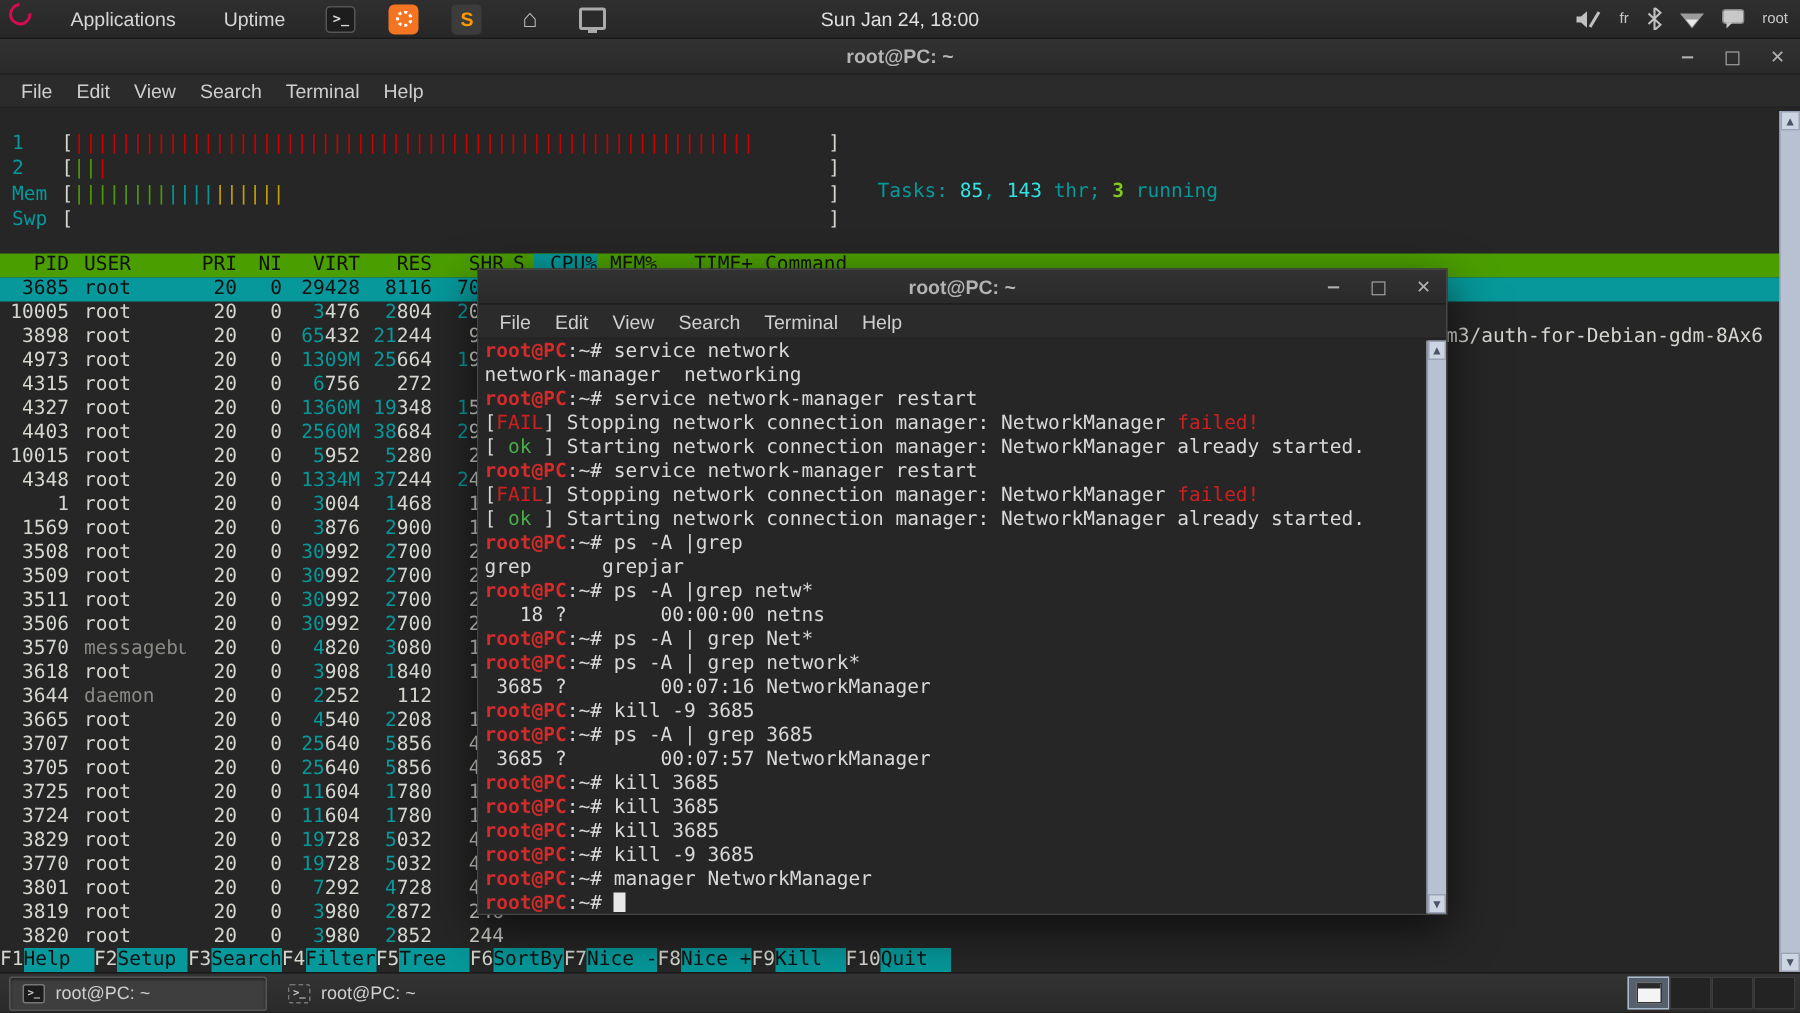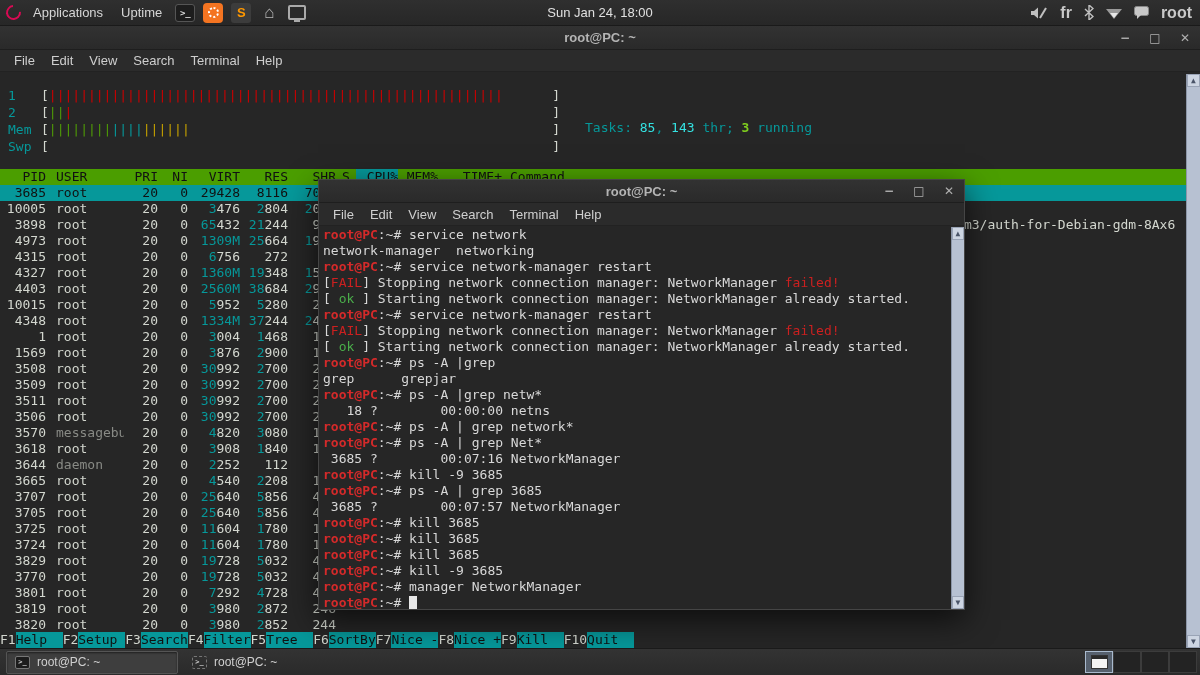--- a/index.html
+++ b/index.html
@@ -4,38 +4,38 @@
 <style>
   * { margin:0; padding:0; box-sizing:border-box; }
   html,body { width:1200px; height:675px; overflow:hidden; background:#1b1b1b; }
   body { font-family:"Liberation Sans","DejaVu Sans",sans-serif; }
   #screen { position:relative; width:1200px; height:675px; background:#262626; overflow:hidden; }
 
   
   #top-panel { position:absolute; left:0; top:0; width:1200px; height:26px;
     background:linear-gradient(#2f2f2f,#272727); border-bottom:1px solid #1a1a1a;
     display:flex; align-items:center; color:#d6d6d6; font-size:13px; z-index:50; }
-  .panel-left { display:flex; align-items:center; gap:2px; padding-left:4px; }
+  .panel-left { display:flex; gap:16px; padding-left:4px; }
   .panel-menu { padding:3px 8px; cursor:default; }
   .launcher { width:24px; height:22px; display:flex; align-items:center; justify-content:center; margin:0 1px; }
   .debian-swirl { width:15px; height:15px; border:2.5px solid #d70a53; border-radius:50%;
     border-top-color:transparent; transform:rotate(40deg); margin:0 2px; }
   .lnch-term { width:20px; height:18px; background:#1d1d1d; border:1px solid #555; border-radius:3px;
     color:#ddd; font:bold 9px "DejaVu Sans Mono",monospace; display:flex; align-items:center; justify-content:center;}
   .lnch-ukuu { width:20px; height:20px; background:#f47421; border-radius:4px; display:flex; align-items:center; justify-content:center;}
   .lnch-ukuu i { display:block; width:11px; height:11px; border:2px dotted #fff; border-radius:50%;}
   .lnch-subl { width:20px; height:20px; background:#3c3c3c; border-radius:3px; color:#ff9800;
     font:bold 13px "Liberation Sans",sans-serif; display:flex; align-items:center; justify-content:center;}
   .lnch-home { font-size:17px; color:#b8b8b8; line-height:1;}
   .lnch-disp { width:18px; height:15px; border:2px solid #aaa; border-radius:2px; background:#2a2a2a; position:relative;}
   .lnch-disp:after { content:""; position:absolute; left:4px; right:4px; bottom:-4px; height:2px; background:#aaa;}
   #panel-clock { position:absolute; left:0; right:0; text-align:center; font-size:13px; color:#e0e0e0; pointer-events:none;}
   #panel-clock span { pointer-events:auto; }
   .panel-right { margin-left:auto; display:flex; align-items:center; gap:12px; padding-right:8px; z-index:2;}
-  .ind { display:flex; align-items:center; color:#c8c8c8; font-size:16px;font-weight:bold; }
+  .ind { display:flex; align-items:center; color:#c8c8c8; font-size:10px; }
   .ind svg { display:block; }
 
   
   #bg-window { position:absolute; left:0; top:26px; width:1200px; height:622px; background:#262626; }
   .titlebar { height:24px; background:linear-gradient(#323232,#2a2a2a); border-bottom:1px solid #1e1e1e;
     position:relative; display:flex; align-items:center; justify-content:center;
     color:#b4b4b4; font-size:13px; font-weight:bold; }
   .win-controls { position:absolute; right:8px; top:0; height:100%; display:flex; align-items:center; gap:16px; }
   .win-btn { color:#b0b0b0; font-size:12px; width:14px; text-align:center; cursor:default; font-family:"DejaVu Sans",sans-serif;}
   .menubar { height:22px; background:#2b2b2b; display:flex; align-items:center; padding-left:6px;
@@ -263,22 +263,22 @@
           <div class="tline"><span class="seg-pr">root@PC</span><span>:~# </span><span>service network-manager restart</span></div>
           <div class="tline"><span>[</span><span class="seg-r">FAIL</span><span>] Stopping network connection manager: NetworkManager </span><span class="seg-r">failed!</span></div>
           <div class="tline"><span>[ </span><span class="seg-g">ok</span><span> ] Starting network connection manager: NetworkManager already started.</span></div>
           <div class="tline"><span class="seg-pr">root@PC</span><span>:~# </span><span>service network-manager restart</span></div>
           <div class="tline"><span>[</span><span class="seg-r">FAIL</span><span>] Stopping network connection manager: NetworkManager </span><span class="seg-r">failed!</span></div>
           <div class="tline"><span>[ </span><span class="seg-g">ok</span><span> ] Starting network connection manager: NetworkManager already started.</span></div>
           <div class="tline"><span class="seg-pr">root@PC</span><span>:~# </span><span>ps -A |grep</span></div>
           <div class="tline"><span>grep      grepjar</span></div>
           <div class="tline"><span class="seg-pr">root@PC</span><span>:~# </span><span>ps -A |grep netw*</span></div>
           <div class="tline"><span>   18 ?        00:00:00 netns</span></div>
+          <div class="tline"><span class="seg-pr">root@PC</span><span>:~# </span><span>ps -A | grep Net*</span></div>
           <div class="tline"><span class="seg-pr">root@PC</span><span>:~# </span><span>ps -A | grep network*</span></div>
-          <div class="tline"><span class="seg-pr">root@PC</span><span>:~# </span><span>ps -A | grep Net*</span></div>
           <div class="tline"><span> 3685 ?        00:07:16 NetworkManager</span></div>
           <div class="tline"><span class="seg-pr">root@PC</span><span>:~# </span><span>kill -9 3685</span></div>
           <div class="tline"><span class="seg-pr">root@PC</span><span>:~# </span><span>ps -A | grep 3685</span></div>
           <div class="tline"><span> 3685 ?        00:07:57 NetworkManager</span></div>
           <div class="tline"><span class="seg-pr">root@PC</span><span>:~# </span><span>kill 3685</span></div>
           <div class="tline"><span class="seg-pr">root@PC</span><span>:~# </span><span>kill 3685</span></div>
           <div class="tline"><span class="seg-pr">root@PC</span><span>:~# </span><span>kill 3685</span></div>
           <div class="tline"><span class="seg-pr">root@PC</span><span>:~# </span><span>kill -9 3685</span></div>
           <div class="tline"><span class="seg-pr">root@PC</span><span>:~# </span><span>manager NetworkManager</span></div>
           <div class="tline"><span class="seg-pr">root@PC</span><span>:~# </span><span></span><span class="cursor"></span></div>

